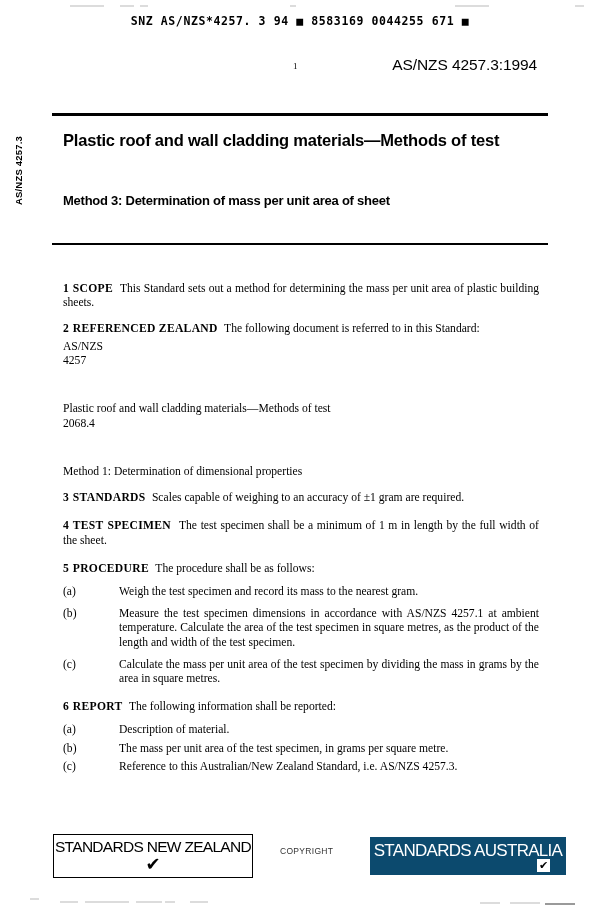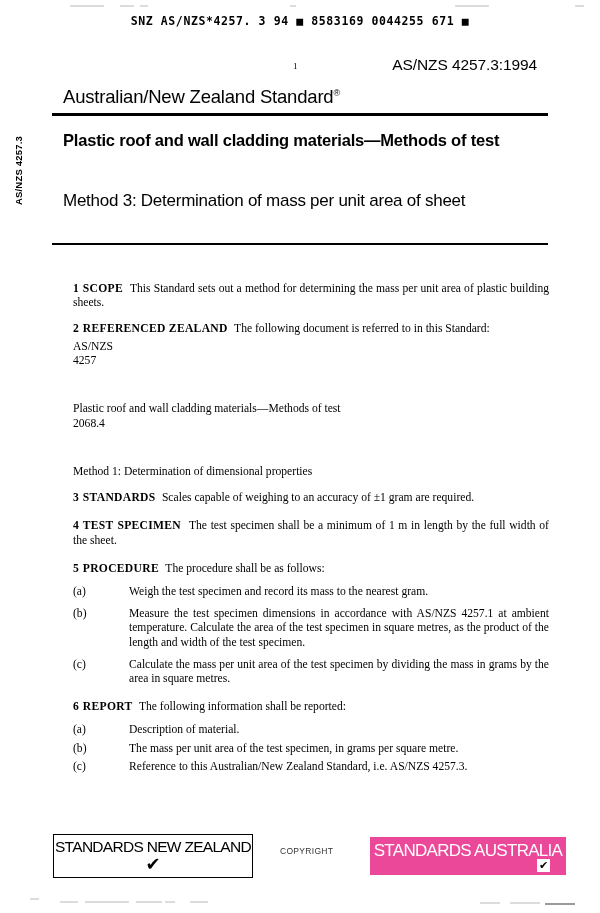--- a/index.html
+++ b/index.html
@@ -109,22 +109,22 @@
     font-weight: 700;
     line-height: 21px;
     letter-spacing: -0.2px;
   }
   #method-title {
     position: absolute;
     top: 190px;
     left: 63px;
     width: 485px;
     font-family: "Liberation Sans", sans-serif;
-    font-size: 17px;
-    font-weight: 400;
+    font-size: 13px;
+    font-weight: 700;
     line-height: 21px;
     letter-spacing: -0.25px;
   }
 
   
   #side-tab {
     position: absolute;
     left: -32px;
     top: 165px;
     width: 100px;
@@ -135,21 +135,21 @@
     font-size: 9.5px;
     font-weight: 700;
     letter-spacing: 0.2px;
     white-space: nowrap;
   }
 
   
   #body-area {
     position: absolute;
     top: 270px;
-    left: 73px;
+    left: 63px;
     width: 476px;
     font-family: "Liberation Serif", serif;
     font-size: 11.6px;
     line-height: 14.2px;
   }
   .clause {
     text-align: justify;
     margin-bottom: 12px;
   }
   .clause .num {
@@ -245,21 +245,21 @@
     letter-spacing: 0.3px;
     color: #333;
     text-align: center;
   }
   #sa-logo {
     position: absolute;
     left: 362px;
     top: 3px;
     width: 196px;
     height: 38px;
-    background: #ec4899;
+    background: #0c4a6e;
   }
   #sa-logo-text {
     position: absolute;
     top: 4px;
     left: 0;
     width: 100%;
     text-align: center;
     color: #fff;
     font-family: "Liberation Sans", sans-serif;
     font-size: 17px;
@@ -294,21 +294,20 @@
   <div class="scanmark faint" style="left:455px; top:5px; width:34px;"></div>
   <div class="scanmark faint" style="left:575px; top:5px; width:9px;"></div>
 
   <div id="barcode-line">SNZ AS/NZS*4257. 3 94 ■ 8583169 0044255 671 ■</div>
 
   <div id="header-row">
     <span id="page-number">1</span>
     <span id="standard-id">AS/NZS 4257.3:1994</span>
   </div>
 
-  <div id="standard-type"><span>Australian/New Zealand Standard</span><sup>®</sup></div>
 
   <div id="rule-top" class="rule-thick"></div>
 
   <div id="doc-title">Plastic roof and wall cladding materials—Methods of test</div>
 
   <div id="method-title">Method 3:  Determination of mass per unit area of sheet</div>
 
   <div id="rule-bottom" class="rule-thin"></div>
 
   <div id="side-tab">AS/NZS 4257.3</div>

